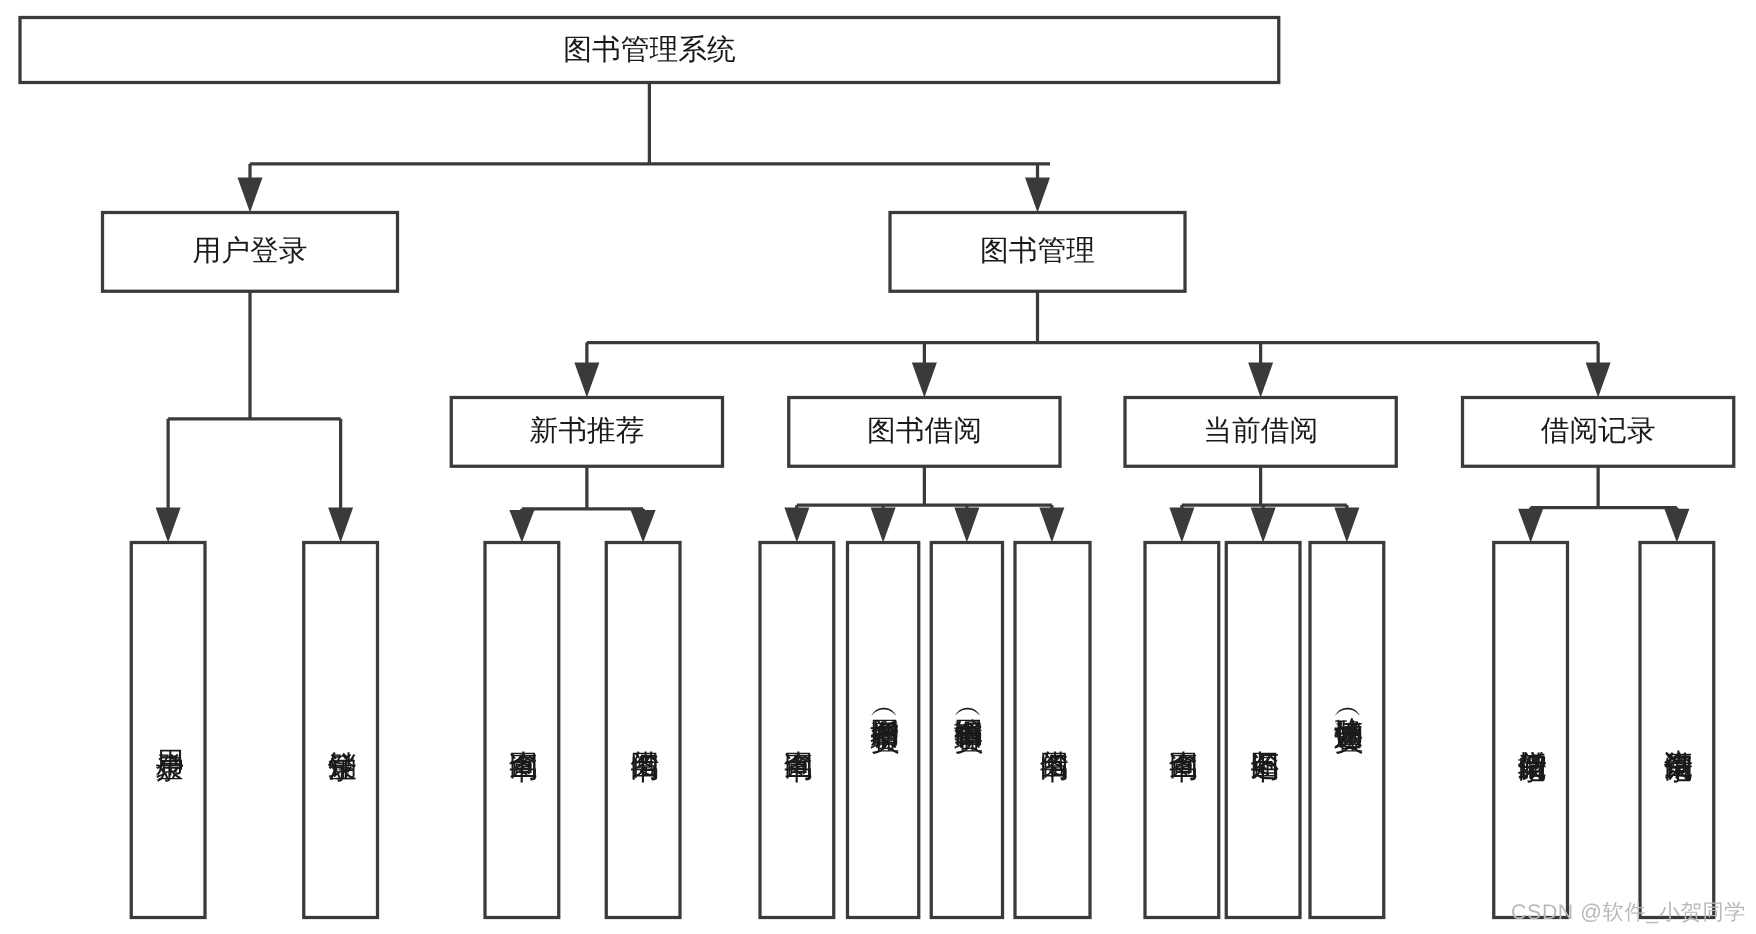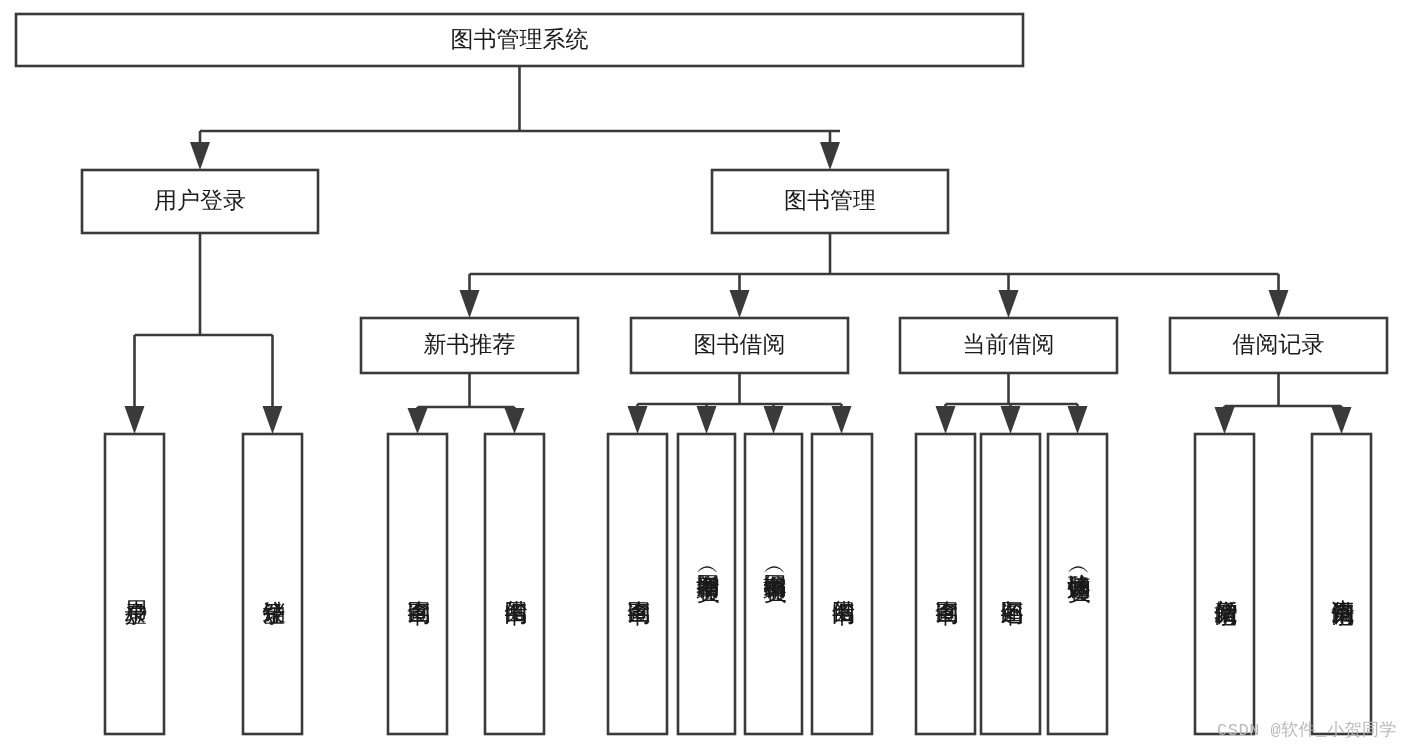--- a/index.html
+++ b/index.html
@@ -48,21 +48,21 @@
     stroke-linecap: butt;
   }
   .arrow-head {
     fill: #3a3a3a;
     stroke: none;
   }
   .watermark {
     position: absolute;
     right: 8px;
     bottom: 6px;
-    font-family: Liberation Mono, monospace;
+    font-family: Liberation Sans, sans-serif;
     font-size: 17px;
     color: #b9b9b9;
     letter-spacing: 0.5px;
     white-space: nowrap;
     pointer-events: none;
     margin-left: 18px;
   }
 </style>
 </head>
 <body>

